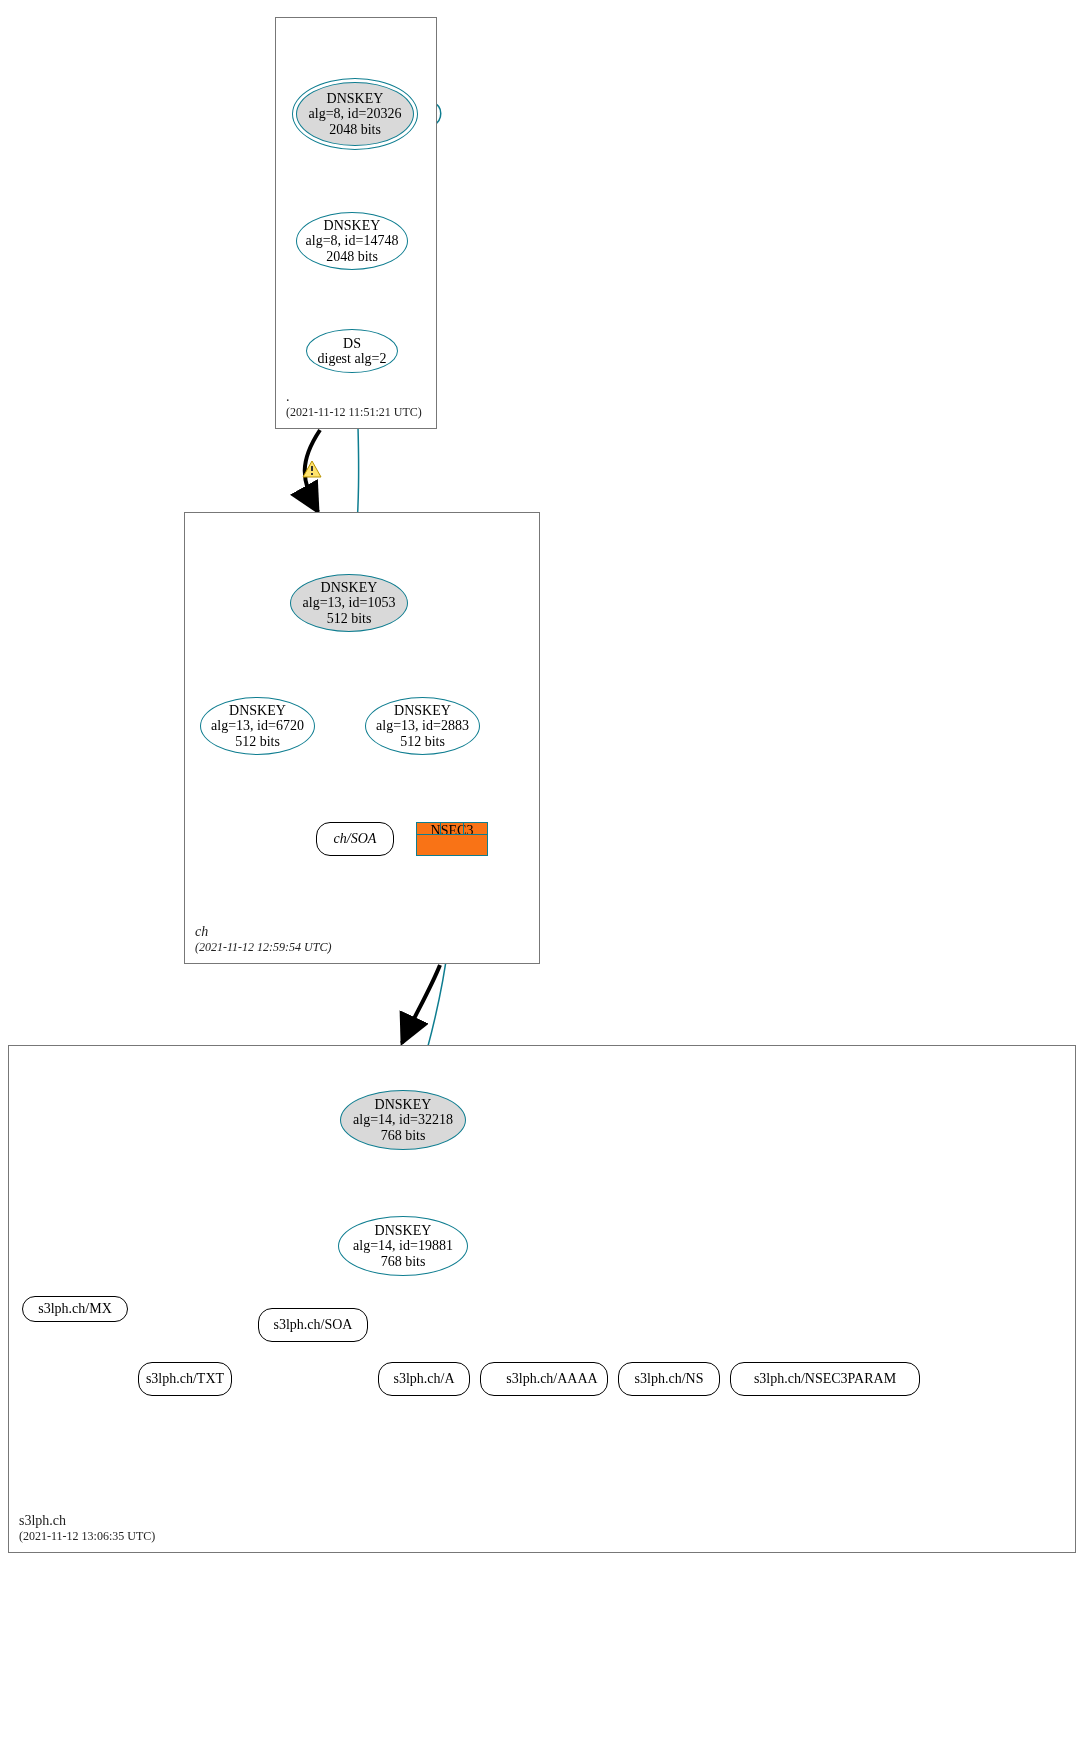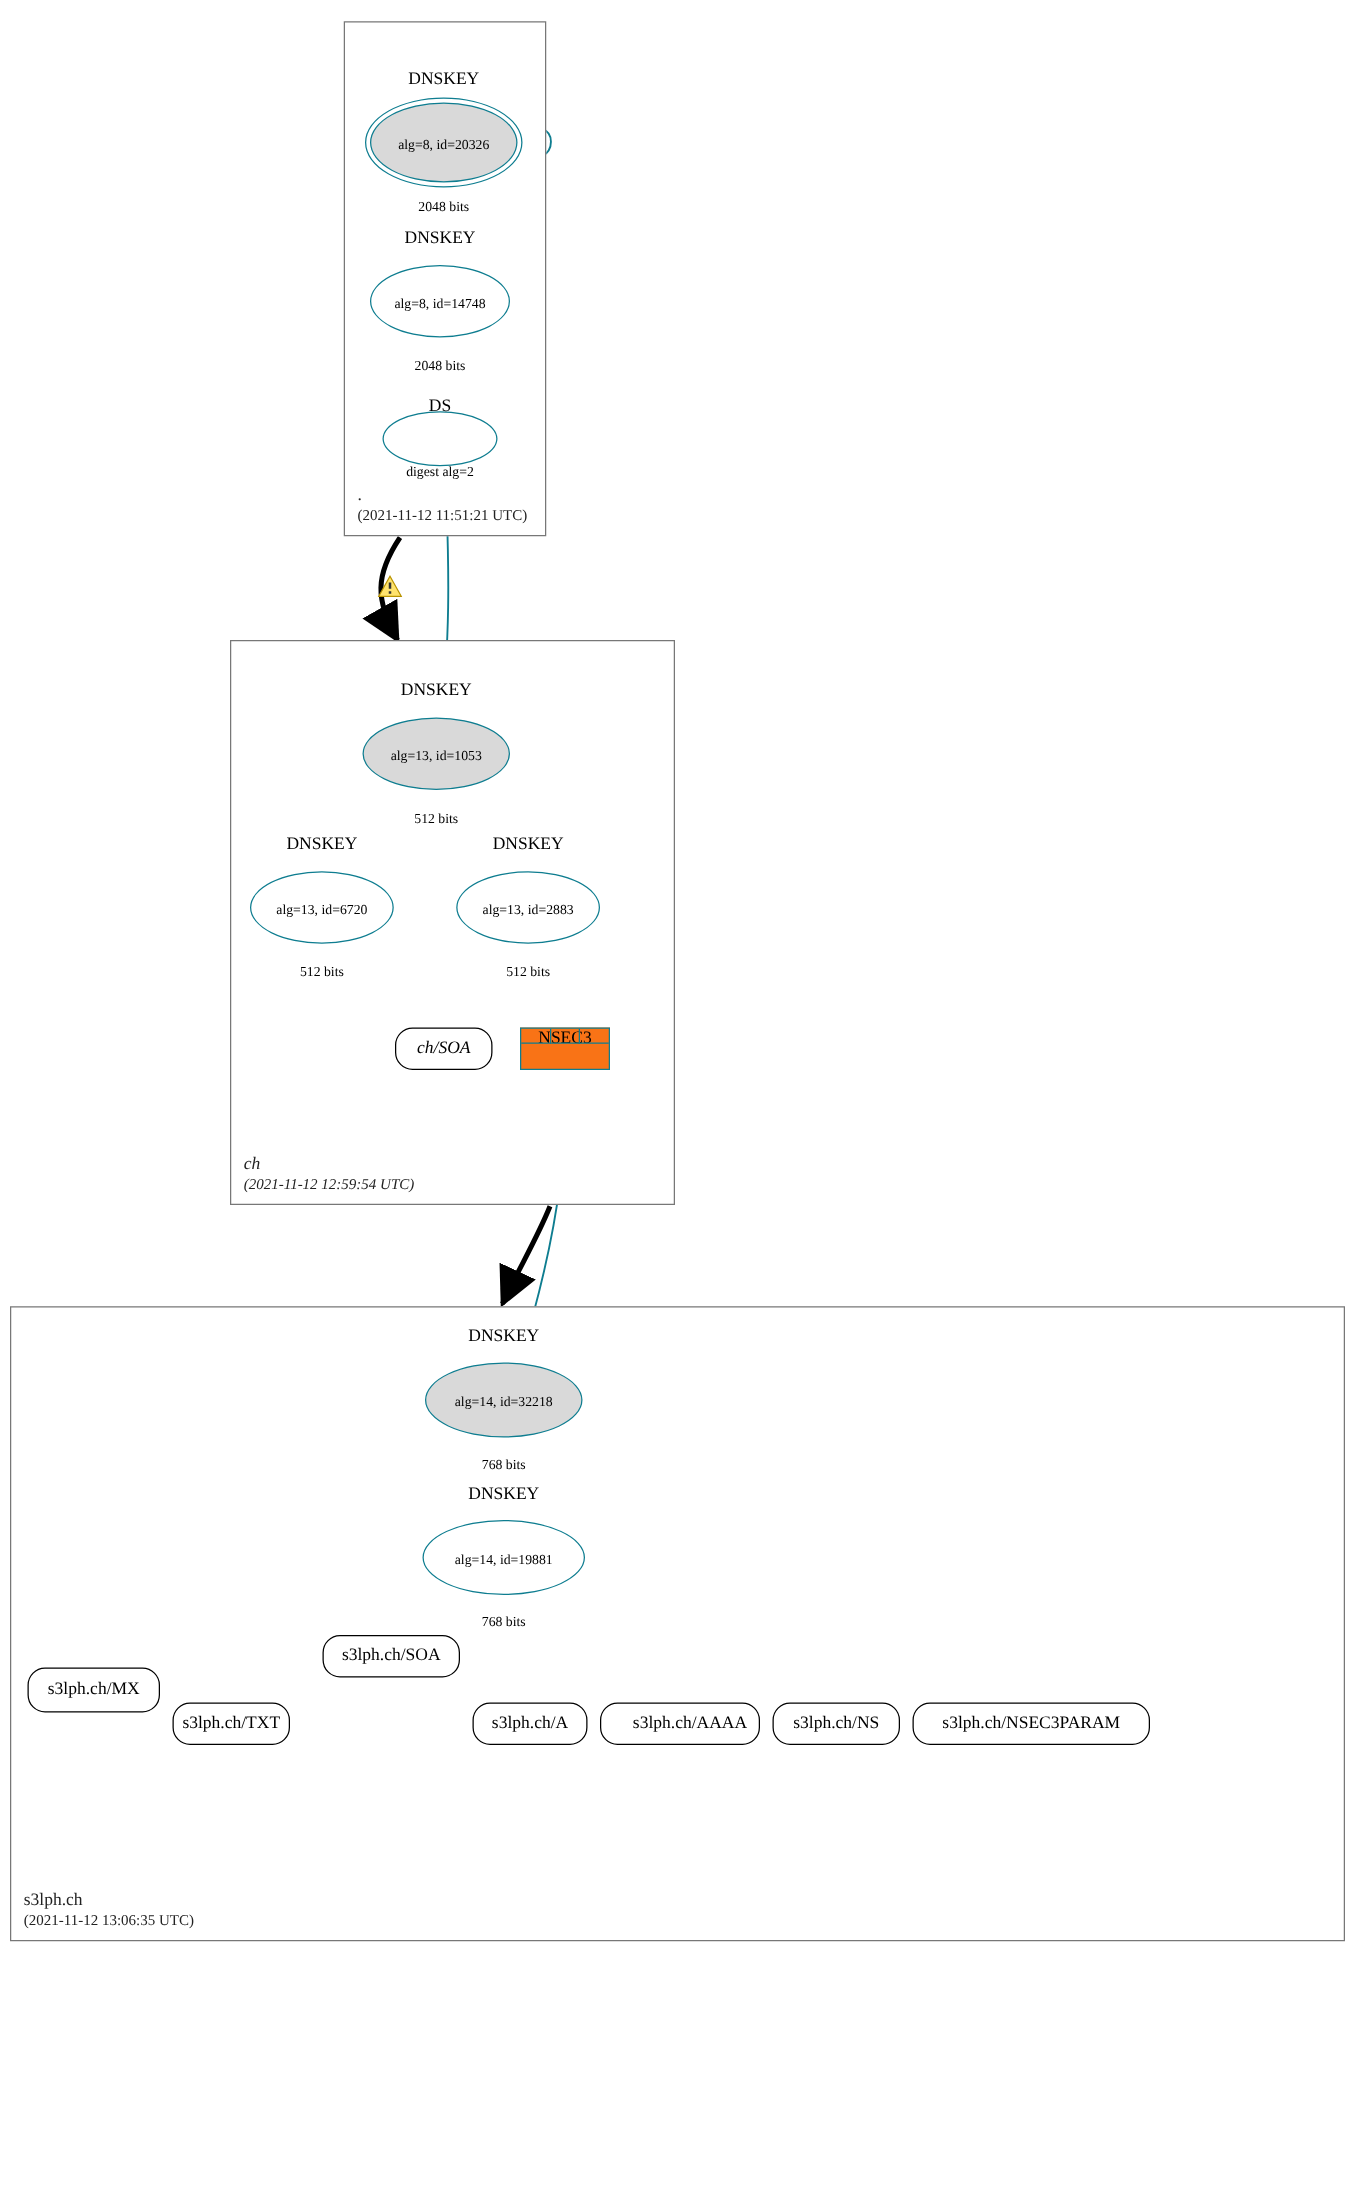--- a/index.html
+++ b/index.html
@@ -32,26 +32,25 @@
     position: absolute;
     box-sizing: border-box;
     display: flex;
     flex-direction: column;
     align-items: center;
     justify-content: center;
     text-align: center;
     line-height: 1.1;
   }
   .node .title { font-size: 14px; }
-  .node .sub { font-size: 11px; }
+  .node .sub { font-size: 14px; }
   .ellipse {
     border: 1.5px solid #0e7d90;
     border-radius: 50%;
     background: #fff;
-    gap: 38px;
   }
   .ellipse.grey { background: #d9d9d9; }
   .double-ring {
     position: relative;
   }
   .double-ring .outer-ring {
     position: absolute;
     inset: -5px;
     border: 1.5px solid #0e7d90;
     border-radius: 50%;
@@ -234,21 +233,21 @@
   <div class="sub">alg=14, id=32218</div>
   <div class="sub">768 bits</div>
 </div>
 
 <div class="node ellipse" style="left:338px; top:1216px; width:130px; height:60px;">
   <div class="title">DNSKEY</div>
   <div class="sub">alg=14, id=19881</div>
   <div class="sub">768 bits</div>
 </div>
 
-<div class="node rrect" style="left:22px;  top:1334px; width:106px; height:36px;">
+<div class="node rrect" style="left:22px;  top:1296px; width:106px; height:26px;">
   <span>s3lph.ch/MX</span>
 </div>
 <div class="node rrect" style="left:138px; top:1362px; width:94px; height:34px;">
   <span>s3lph.ch/TXT</span>
 </div>
 <div class="node rrect" style="left:258px; top:1308px; width:110px; height:34px;">
   <span>s3lph.ch/SOA</span>
 </div>
 <div class="node rrect" style="left:378px; top:1362px; width:92px; height:34px;">
   <span>s3lph.ch/A</span>

